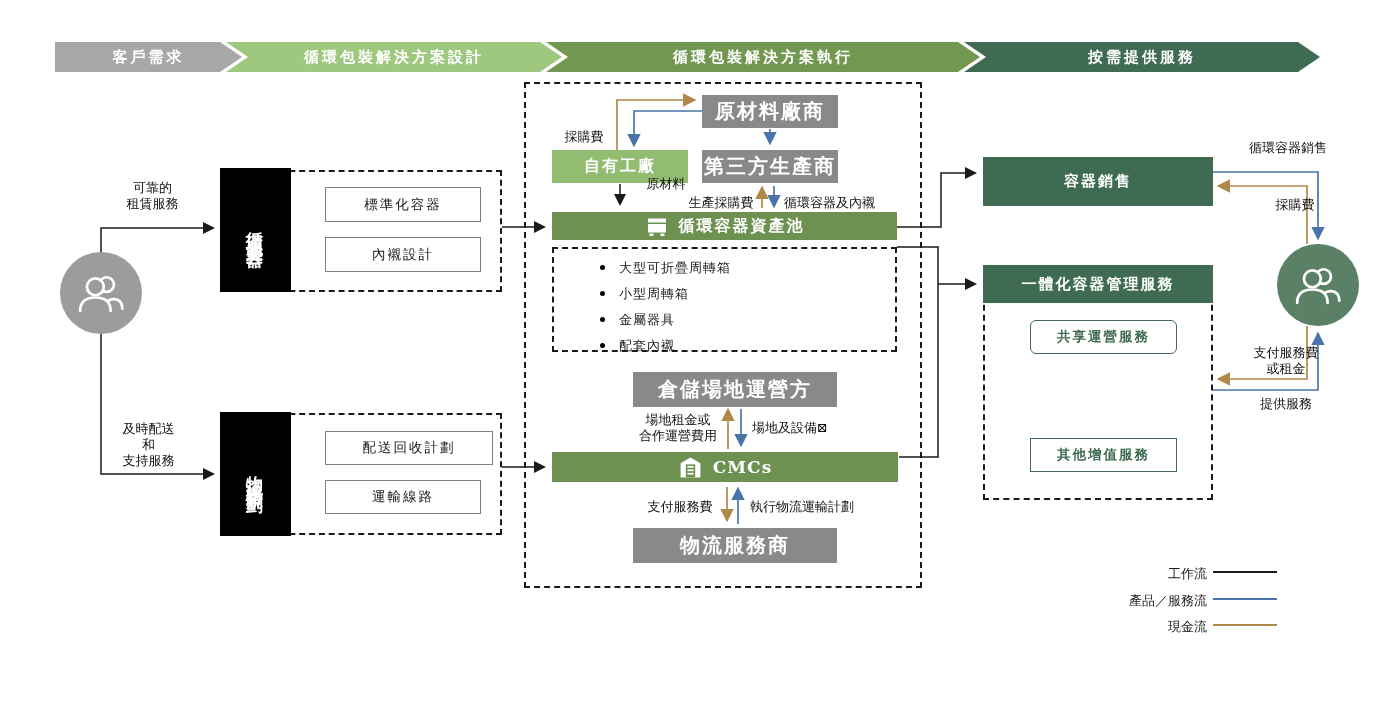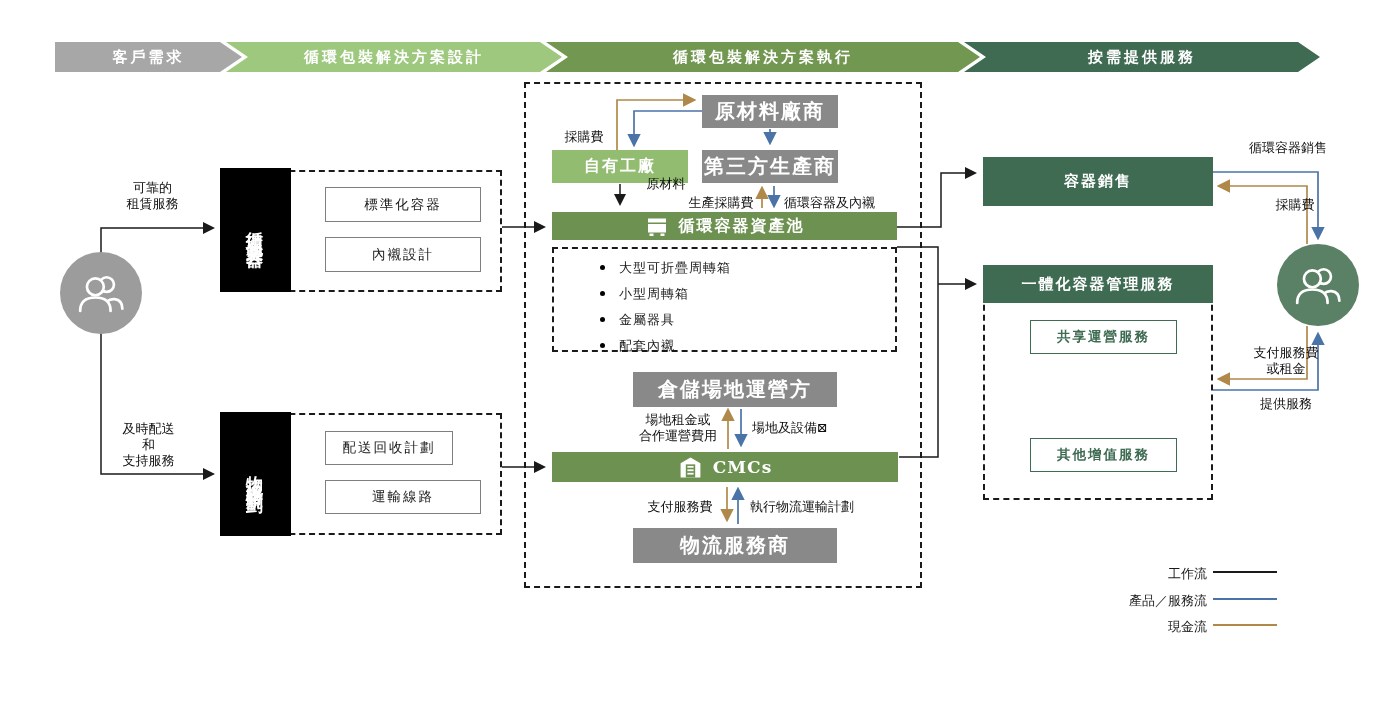--- a/index.html
+++ b/index.html
@@ -131,21 +131,21 @@
       <span>標準化容器</span>
     </div>
   <div class="whitebox" style="left:325px;top:237px;width:156px;height:35px;">
       <span>內襯設計</span>
     </div>
   <div class="blackbox" style="left:220px;top:168px;width:71px;height:124px;">
       <span>循環包裝容器</span>
     </div>
 
   <div class="dashedbox" style="left:250px;top:413px;width:252px;height:122px;"></div>
-  <div class="whitebox" style="left:325px;top:431px;width:128px;height:34px;">
+  <div class="whitebox" style="left:325px;top:431px;width:168px;height:34px;">
       <span>配送回收計劃</span>
     </div>
   <div class="whitebox" style="left:325px;top:480px;width:156px;height:34px;">
       <span>運輸線路</span>
     </div>
   <div class="blackbox" style="left:220px;top:412px;width:71px;height:124px;">
       <span>物流線路規劃</span>
     </div>
 
   <div class="dashedbox" style="left:524px;top:82px;width:398px;height:506px;"></div>
@@ -222,21 +222,21 @@
     </div>
 
   <div class="darkbox" style="left:983px;top:157px;width:230px;height:49px;">
       <span>容器銷售</span>
     </div>
 
   <div class="dashedbox" style="left:983px;top:275px;width:230px;height:225px;"></div>
   <div class="darkbox" style="left:983px;top:265px;width:230px;height:38px;">
       <span>一體化容器管理服務</span>
     </div>
-  <div class="svcbox" style="left:1030px;top:320px;width:147px;height:34px;">
+  <div class="svcbox" style="left:1030px;top:320px;width:147px;height:34px;border-radius:6px;">
       <span>共享運營服務</span>
     </div>
   <div class="svcbox" style="left:1030px;top:438px;width:147px;height:34px;">
       <span>其他增值服務</span>
     </div>
 
   <div class="circle green" style="left:1277px;top:244px;">
     <svg width="54" height="54" viewBox="0 0 48 48">
       <circle cx="29" cy="16.5" r="6.5" fill="none" stroke="#fff" stroke-width="2.4"></circle>
       <path d="M27,38 q1,-9 9,-8.5 q7,0.8 7,8.5" fill="none" stroke="#fff" stroke-width="2.4" stroke-linecap="round"></path>

